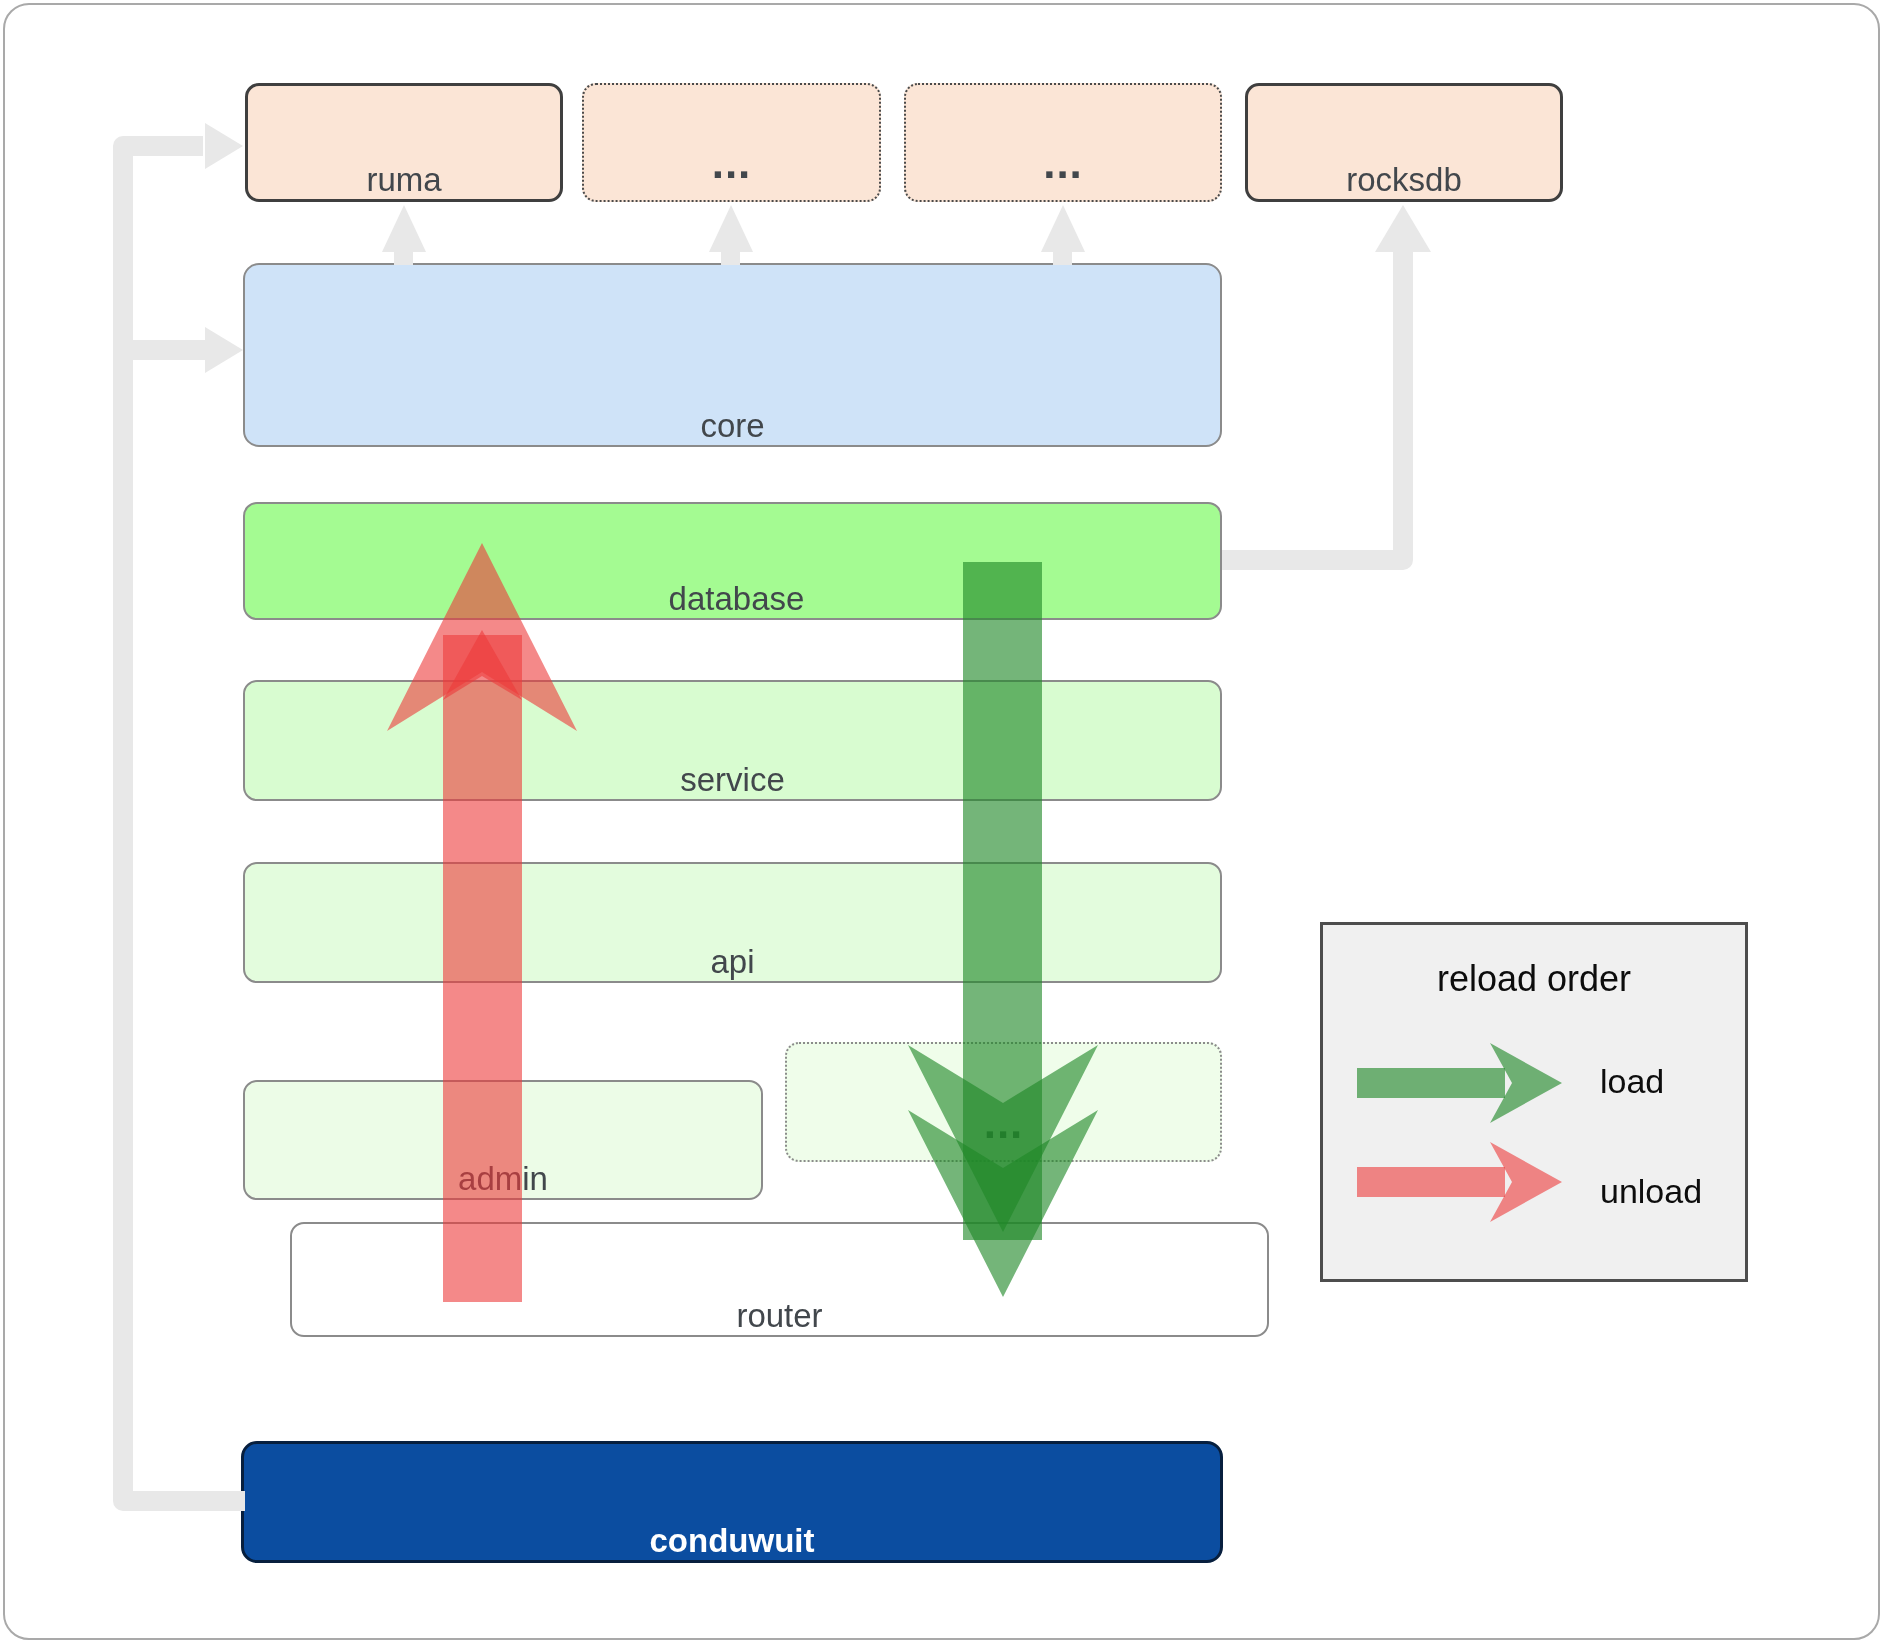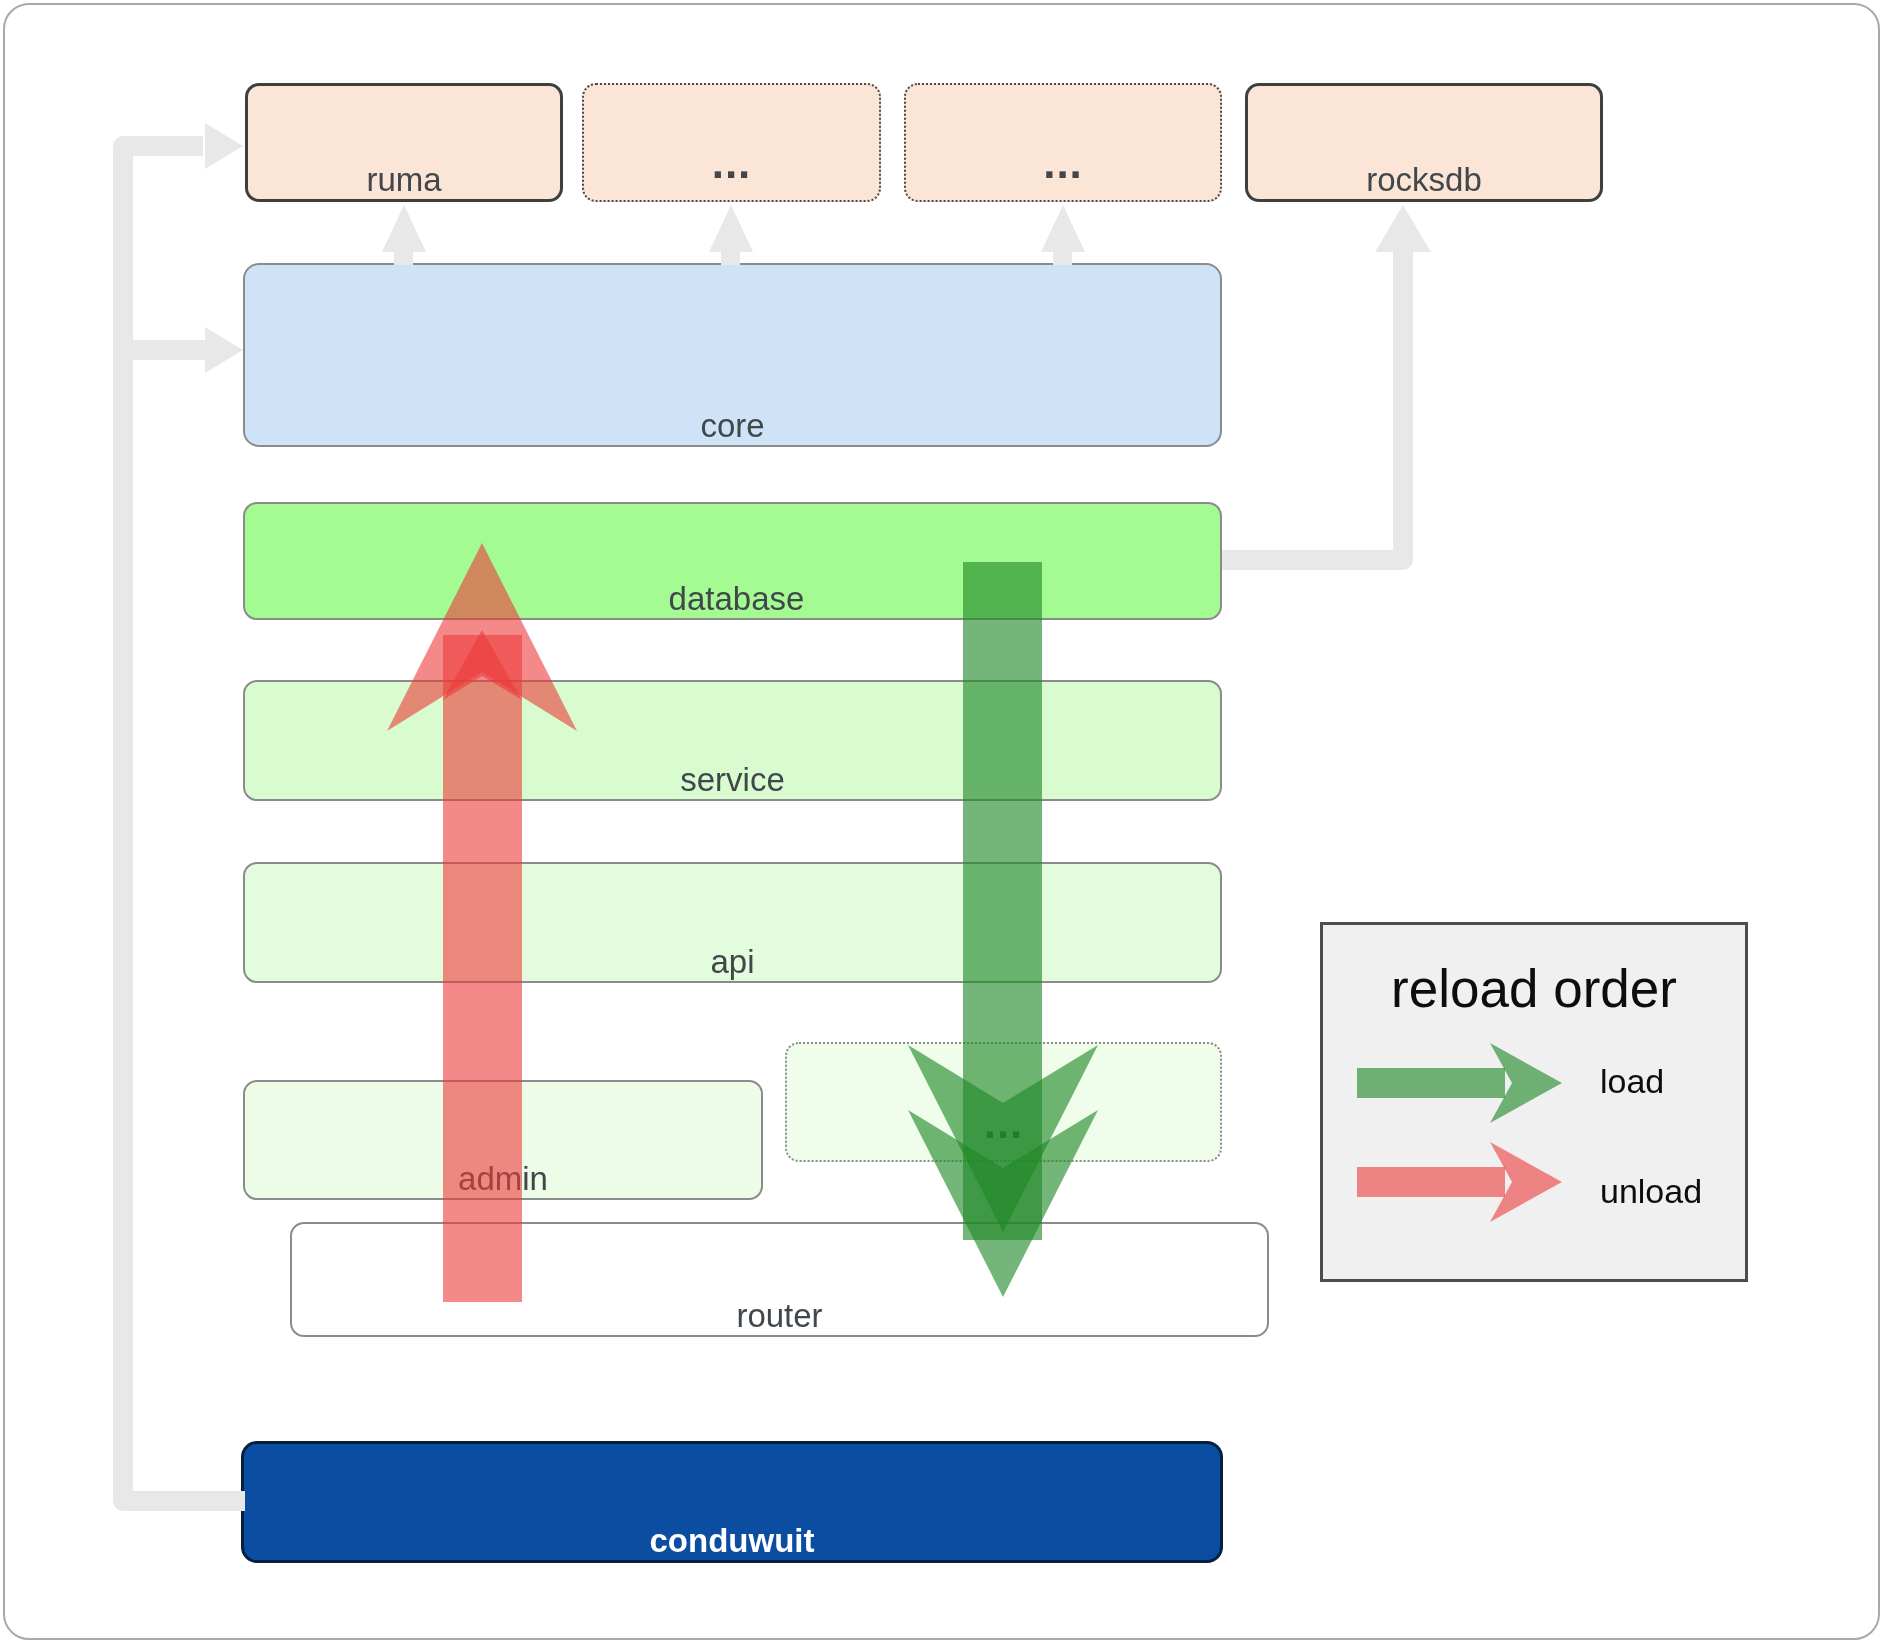--- a/index.html
+++ b/index.html
@@ -17,39 +17,39 @@
   .admin{background:#ecfce7;border:2px solid #8b8b8b;border-radius:14px;}
   .admin-dotted{background:#effdea;border:2px dotted #8b8b8b;border-radius:14px;}
   .router{background:#ffffff;border:2px solid #8b8b8b;border-radius:14px;}
   .conduwuit{background:#0b4da0;border:3px solid #071f3e;border-radius:16px;
              color:#ffffff;font-weight:600;}
   .dots{font-weight:700;font-size:44px;letter-spacing:1px;transform:translateY(-12px);}
   .overlay{position:absolute;inset:0;z-index:3;pointer-events:none;}
   .legend{position:absolute;left:1320px;top:922px;width:428px;height:360px;
           background:#f0f0f0;border:3px solid #4d4d4d;box-sizing:border-box;z-index:1;}
   .legend-title{position:absolute;left:1320px;top:958px;width:428px;text-align:center;
-                font-size:53px;color:#0d0d0d;z-index:2;}
+                font-size:36px;color:#0d0d0d;z-index:2;}
   .legend-label{position:absolute;font-size:34px;color:#0d0d0d;z-index:2;}
 </style>
 </head>
 <body>
 
 <div class="canvas">
   <div class="frame"></div>
 
   <div class="node peach" style="left:245px;top:83px;width:318px;height:119px;">
     <span>ruma</span>
   </div>
   <div class="node peach-dotted" style="left:582px;top:83px;width:299px;height:119px;">
     <span class="dots">...</span>
   </div>
   <div class="node peach-dotted" style="left:904px;top:83px;width:318px;height:119px;">
     <span class="dots">...</span>
   </div>
-  <div class="node peach" style="left:1245px;top:83px;width:358px;height:119px;">
+  <div class="node peach" style="left:1245px;top:83px;width:318px;height:119px;">
     <span>rocksdb</span>
   </div>
 
   <div class="node core" style="left:243px;top:263px;width:979px;height:184px;">
     <span>core</span>
   </div>
   <div class="node database" style="left:243px;top:502px;width:979px;height:118px;">
     <span>database</span>
   </div>
   <div class="node api" style="left:243px;top:862px;width:979px;height:121px;">

